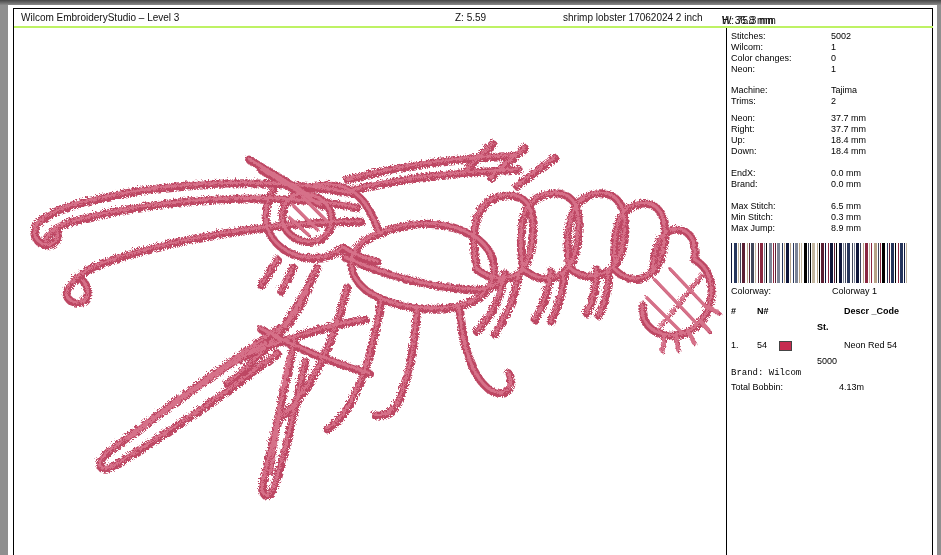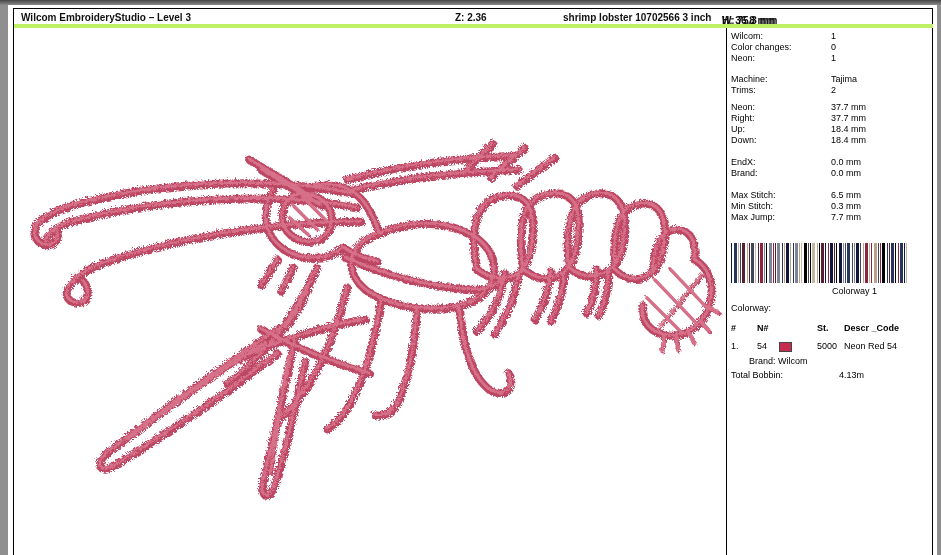--- a/index.html
+++ b/index.html
@@ -8,22 +8,22 @@
     background:#8f8f8f;
     font-family:"Liberation Sans",sans-serif;
     -webkit-font-smoothing:antialiased;
   }
   .top-edge{position:absolute;top:0;left:0;width:941px;height:5px;
     background:linear-gradient(#454545,#898989);}
   .page{position:absolute;left:8px;top:5px;width:929px;height:550px;background:#ffffff;}
   .frame{position:absolute;left:13px;top:8px;width:920px;height:547px;
     border:1px solid #000;border-bottom:none;box-sizing:border-box;background:#fff;}
   .hdr{position:absolute;left:14px;top:9px;width:919px;height:19px;
-    border-bottom:4px solid #bef264;box-sizing:border-box;
-    font-size:10px;color:#101010;font-weight:bold;}
+    border-bottom:2px solid #bef264;box-sizing:border-box;
+    font-size:10px;color:#101010;}
   .hdr span{position:absolute;top:3px;white-space:nowrap;}
   .app-title{left:7px;}
   .zoom-lv{left:441px;}
   .design-name{left:549px;}
   .hw{left:708px;display:flex;gap:12px;}
   .divider{position:absolute;left:726px;top:28px;width:1px;height:527px;background:#000;}
 
   
   .canvas{position:absolute;left:14px;top:29px;width:712px;height:526px;}
   :root{--stitch-base:#c24d69;--stitch-light:#dd7f95;}
@@ -33,43 +33,43 @@
     font-size:9px;line-height:11px;color:#000;}
   .stats{position:absolute;top:2px;left:3px;right:2px;}
   .stat{display:flex;}
   .sl{width:100px;flex:none;}
   .g10{margin-top:10px}.g6{margin-top:6px}.g11{margin-top:11px}
   .barcode{position:absolute;top:214px;left:3px;width:178px;height:40px;
     display:flex;align-items:stretch;overflow:hidden;}
   .barcode div{flex:none;height:100%;}
   .lower{position:absolute;top:257px;left:3px;right:2px;}
   .colorway{display:flex;}
-  .cl{width:101px;flex:none;margin-top:17px;}
+  .cl{width:101px;flex:none;}
   .thead{display:flex;font-weight:bold;margin-top:9px;}
   .trow{display:flex;margin-top:7px;}
   .c1{width:26px;flex:none;}
   .c2{width:22px;flex:none;}
   .c3{width:38px;flex:none;}
-  .c4{width:27px;flex:none;}
+  .c4{width:27px;flex:none;margin-top:16px;}
   .swatch{width:13px;height:10px;margin-top:1px;border:1px solid #444;box-sizing:border-box;}
-  .brand{margin-left:18px;margin-top:1px;}
+  .brand{margin-left:0;margin-top:1px;font-family:Liberation Mono, monospace;}
   .total{display:flex;margin-top:3px;}
   .tl{width:108px;flex:none;}
 </style>
 </head>
 <body>
 
 <div class="top-edge"></div>
 <div class="page"></div>
 <div class="frame"></div>
 
 <div class="hdr">
   <span class="app-title">Wilcom EmbroideryStudio – Level 3</span>
-  <span class="zoom-lv">Z: 2.36</span>
-  <span class="design-name">shrimp lobster 10702566 3 inch</span>
+  <span class="zoom-lv">Z: 5.59</span>
+  <span class="design-name">shrimp lobster 17062024 2 inch</span>
   <span class="hw">
     <span>H: 36.8 mm</span>
     <span>W: 75.3 mm</span>
   </span>
 </div>
 
 <div class="canvas">
   <svg width="712" height="526" viewBox="0 0 712 527">
     <defs>
       <filter id="stitch" x="-10%" y="-10%" width="120%" height="120%">
@@ -164,20 +164,24 @@
     <use href="#art" style="stroke:var(--stitch-base)" stroke-width="8" filter="url(#stitch)"></use>
     <use href="#art" style="stroke:var(--stitch-light)" stroke-width="3" filter="url(#stitch)" transform="translate(-0.6,-1)" opacity="0.9"></use>
   </svg>
 </div>
 
 <div class="divider"></div>
 
 <div class="panel">
   <div class="stats">
     <div class="stat">
+        <span class="sl">Stitches:</span>
+        <span>5002</span>
+      </div>
+    <div class="stat">
         <span class="sl">Wilcom:</span>
         <span>1</span>
       </div>
     <div class="stat">
         <span class="sl">Color changes:</span>
         <span>0</span>
       </div>
     <div class="stat">
         <span class="sl">Neon:</span>
         <span>1</span>
@@ -217,21 +221,21 @@
     <div class="stat g11">
         <span class="sl">Max Stitch:</span>
         <span>6.5 mm</span>
       </div>
     <div class="stat">
         <span class="sl">Min Stitch:</span>
         <span>0.3 mm</span>
       </div>
     <div class="stat">
         <span class="sl">Max Jump:</span>
-        <span>7.7 mm</span>
+        <span>8.9 mm</span>
       </div>
   </div>
 
   <div class="barcode">
       <div style="width: 1px; margin-right: 2px; background: rgb(16, 23, 58);"></div>
       <div style="width: 3px; margin-right: 1px; background: rgb(39, 54, 92);"></div>
       <div style="width: 1px; margin-right: 1px; background: rgb(195, 182, 160);"></div>
       <div style="width: 1px; margin-right: 1px; background: rgb(64, 70, 90);"></div>
       <div style="width: 3px; margin-right: 2px; background: rgb(91, 31, 51);"></div>
       <div style="width: 1px; margin-right: 1px; background: rgb(183, 164, 136);"></div>

